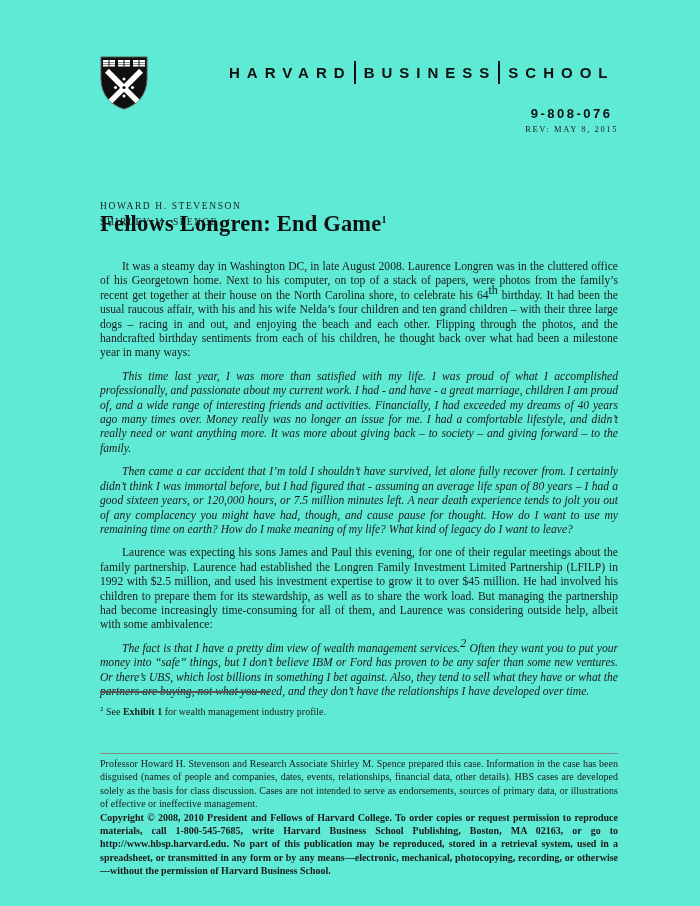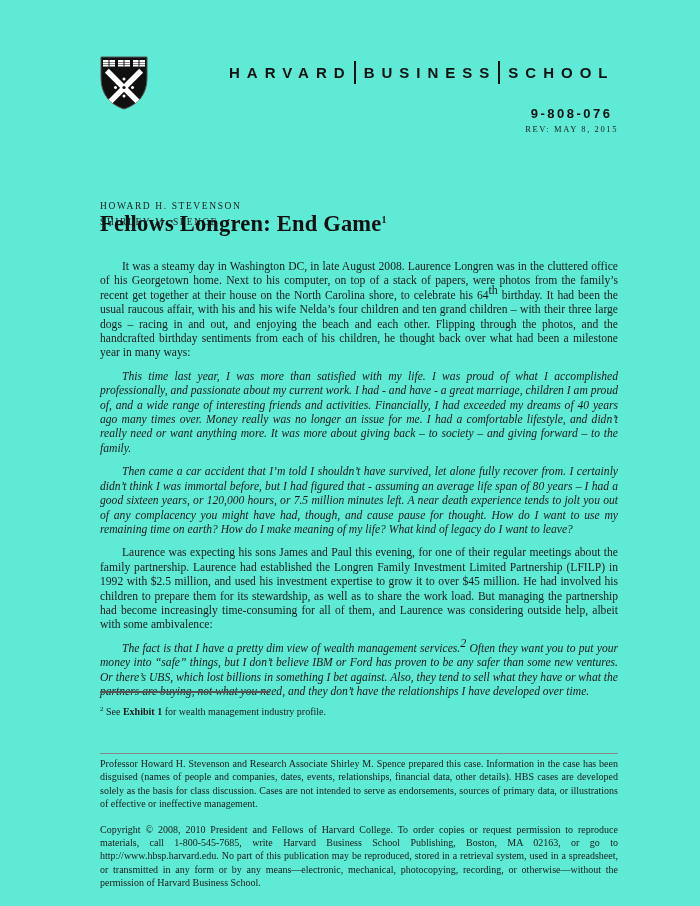--- a/index.html
+++ b/index.html
@@ -52,21 +52,21 @@
   .fn-rule{width:170px;border-top:2px solid #555;margin-bottom:10px;}
   .fn{font-size:10px;line-height:13px;text-align:justify;margin-bottom:8px;color:#1a1a1a;}
   .fn sup{font-size:7px;}
   .fn b{font-weight:bold;}
   
   .legal{
     position:absolute;left:100px;top:753px;width:518px;
     border-top:1.5px solid #888;padding-top:3px;
     font-size:10px;line-height:13.4px;text-align:justify;color:#1a1a1a;
   }
-  .legal .copyright{margin-top:12px;}
+  .legal .copyright{font-weight:bold;}
 </style>
 </head>
 <body>
 
 <div class="page">
 
   <svg class="shield" viewBox="0 0 100 112" xmlns="http://www.w3.org/2000/svg">
     <defs>
       <clipPath id="shieldClip">
         <path d="M4 4 H96 V46 C96 80 76 100 50 108 C24 100 4 80 4 46 Z"></path>

